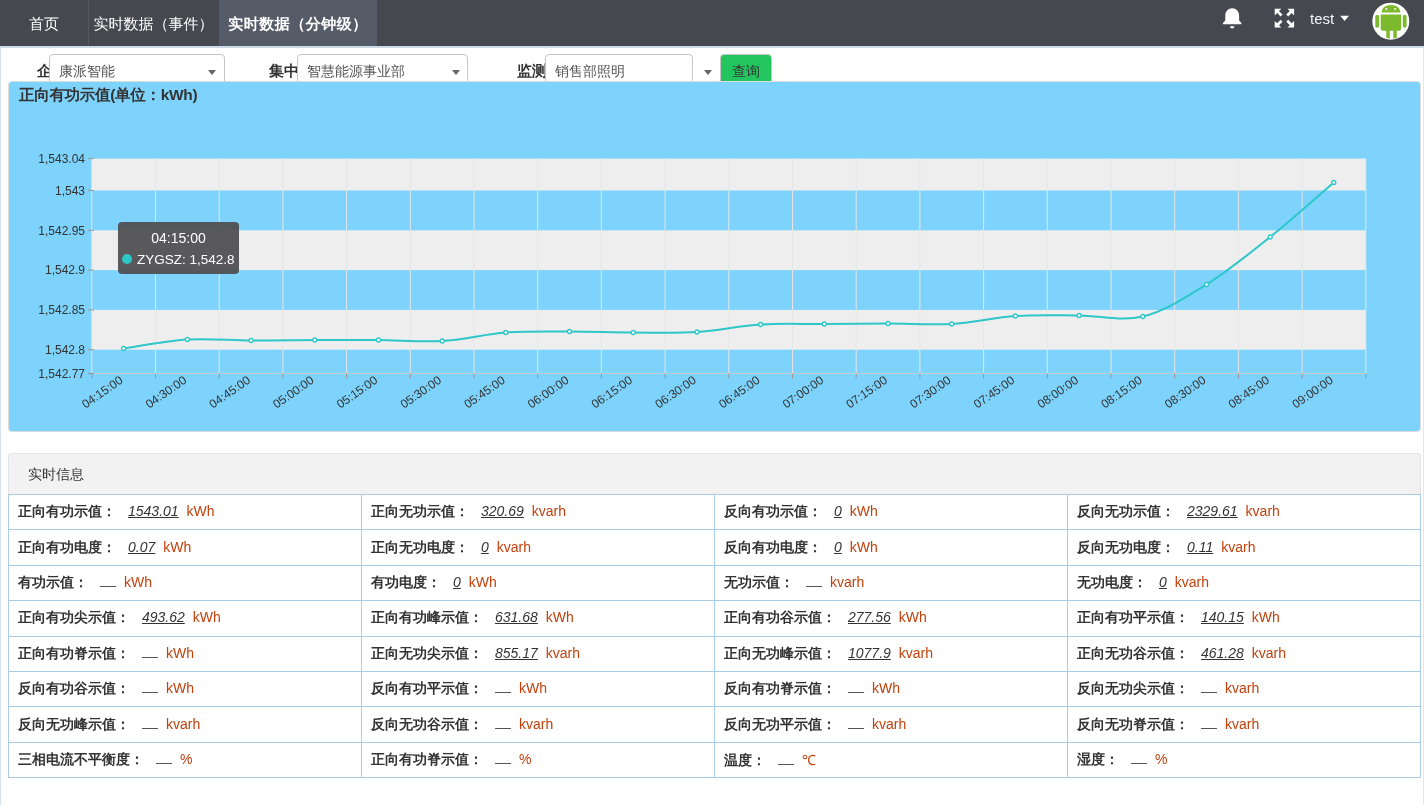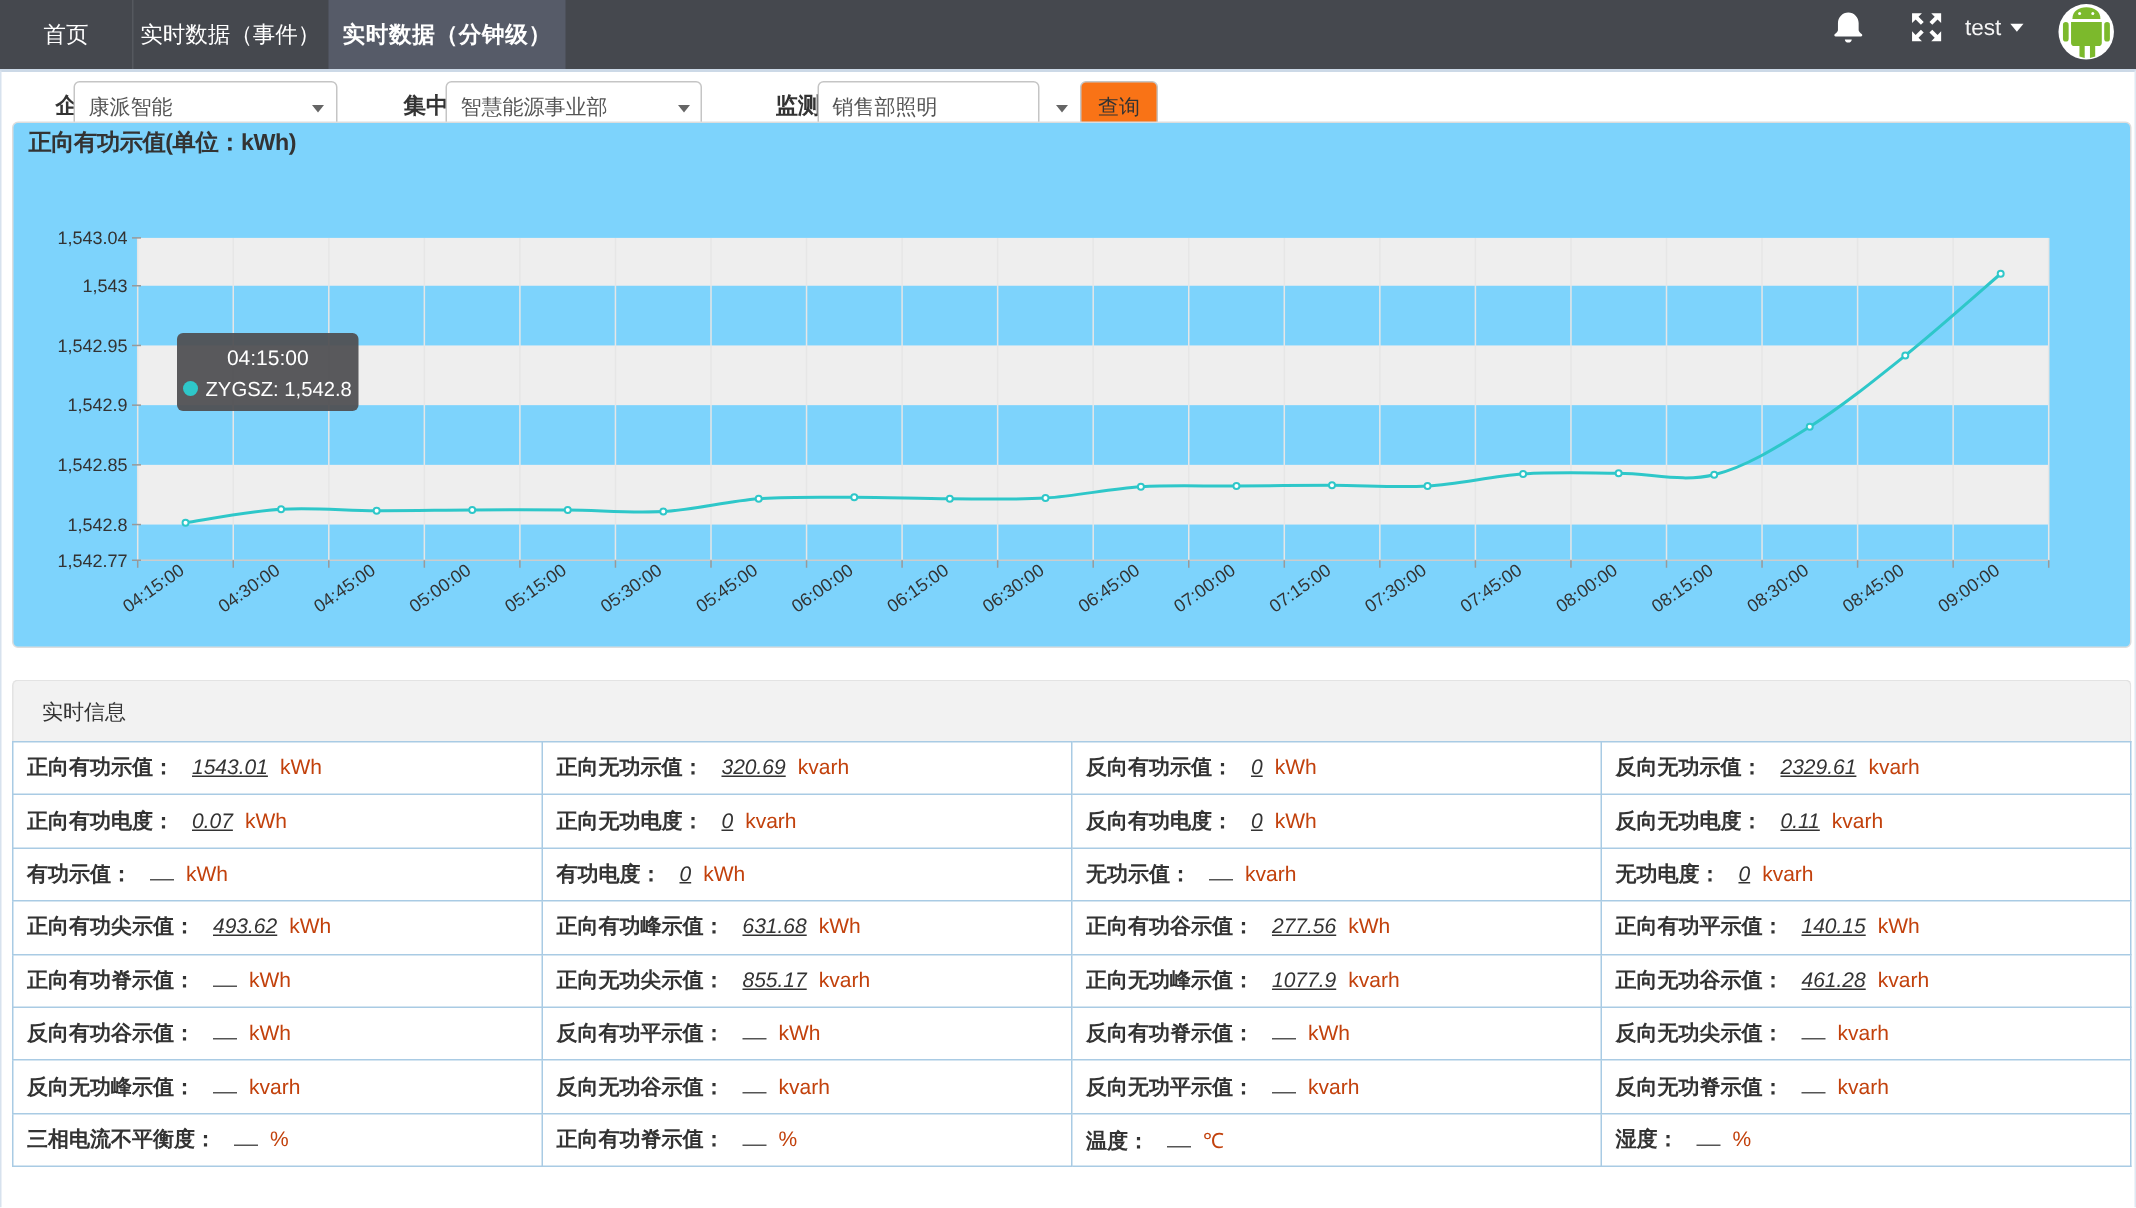--- a/index.html
+++ b/index.html
@@ -18,21 +18,21 @@
 
 #filters { position:absolute; left:0; top:47px; width:1424px; height:48px; background:#fff; }
 #edgeL { position:absolute; left:0; top:47px; width:1px; height:758px; background:#d7e2ee; z-index:6; }
 #edgeR { position:absolute; left:1423px; top:47px; width:1px; height:758px; background:#dee8f2; z-index:6; }
 .flabel { position:absolute; top:0; height:48px; line-height:48px; font-size:15px;
   font-weight:bold; color:#333;margin-left:24px; }
 .sel { position:absolute; top:7px; height:34px; background:#fff; border:1px solid #c5c5c5;
   border-radius:4px; font-size:14px; color:#555; line-height:32px; padding-left:9px; }
 .selarrow { position:absolute; top:15px; width:0; height:0; border-left:4.5px solid transparent;
   border-right:4.5px solid transparent; border-top:5px solid #656565; }
-#qbtn { position:absolute; left:720px; top:7px; width:52px; height:34px; background:#f97316;
+#qbtn { position:absolute; left:720px; top:7px; width:52px; height:34px; background:#22c55e;
   border:1px solid #c5c5c5; border-radius:4px; font-size:14px; color:#333;
   text-align:center; line-height:32px; }
 
 
 #chartpanel { position:absolute; left:8px; top:81px; width:1413px; height:351px;
   background:#7dd3fc; border:1px solid #ddd; border-radius:4px;text-decoration:underline; }
 #charttitle { position:absolute; left:10px; top:3px; font-size:15.5px; font-weight:bold; color:#333; letter-spacing:-0.3px; }
 #chartsvg { position:absolute; left:0; top:0; }
 
 

